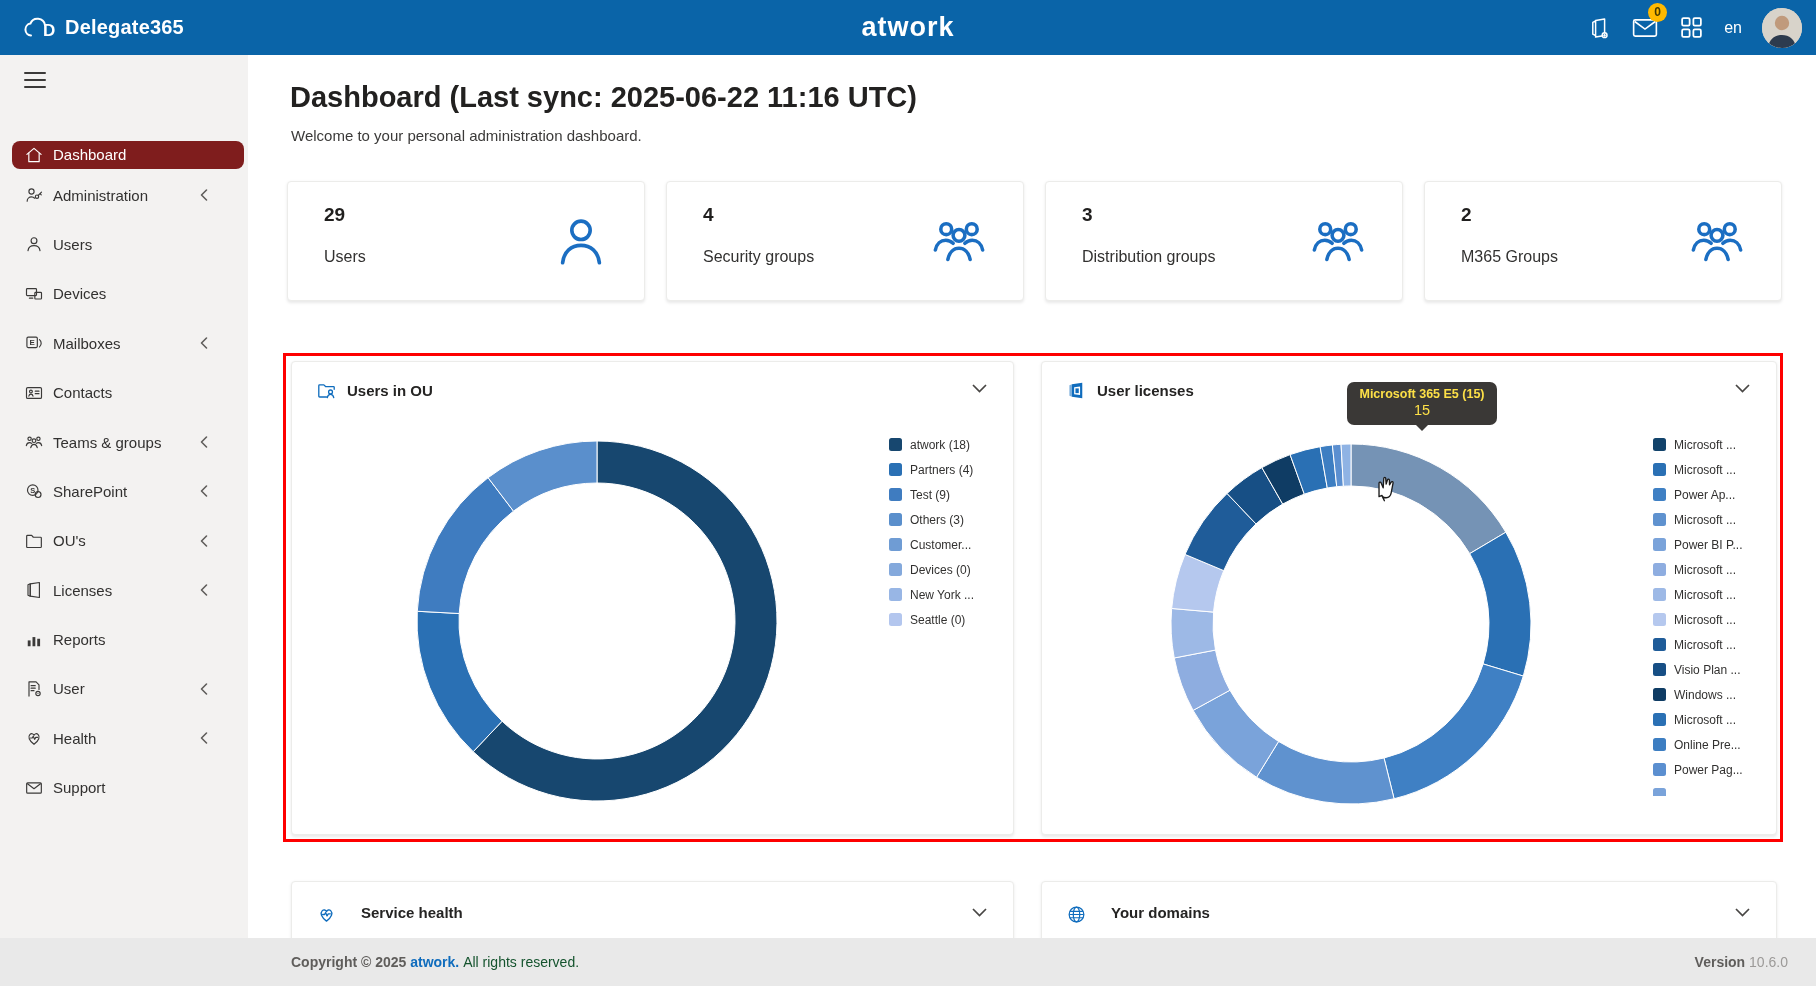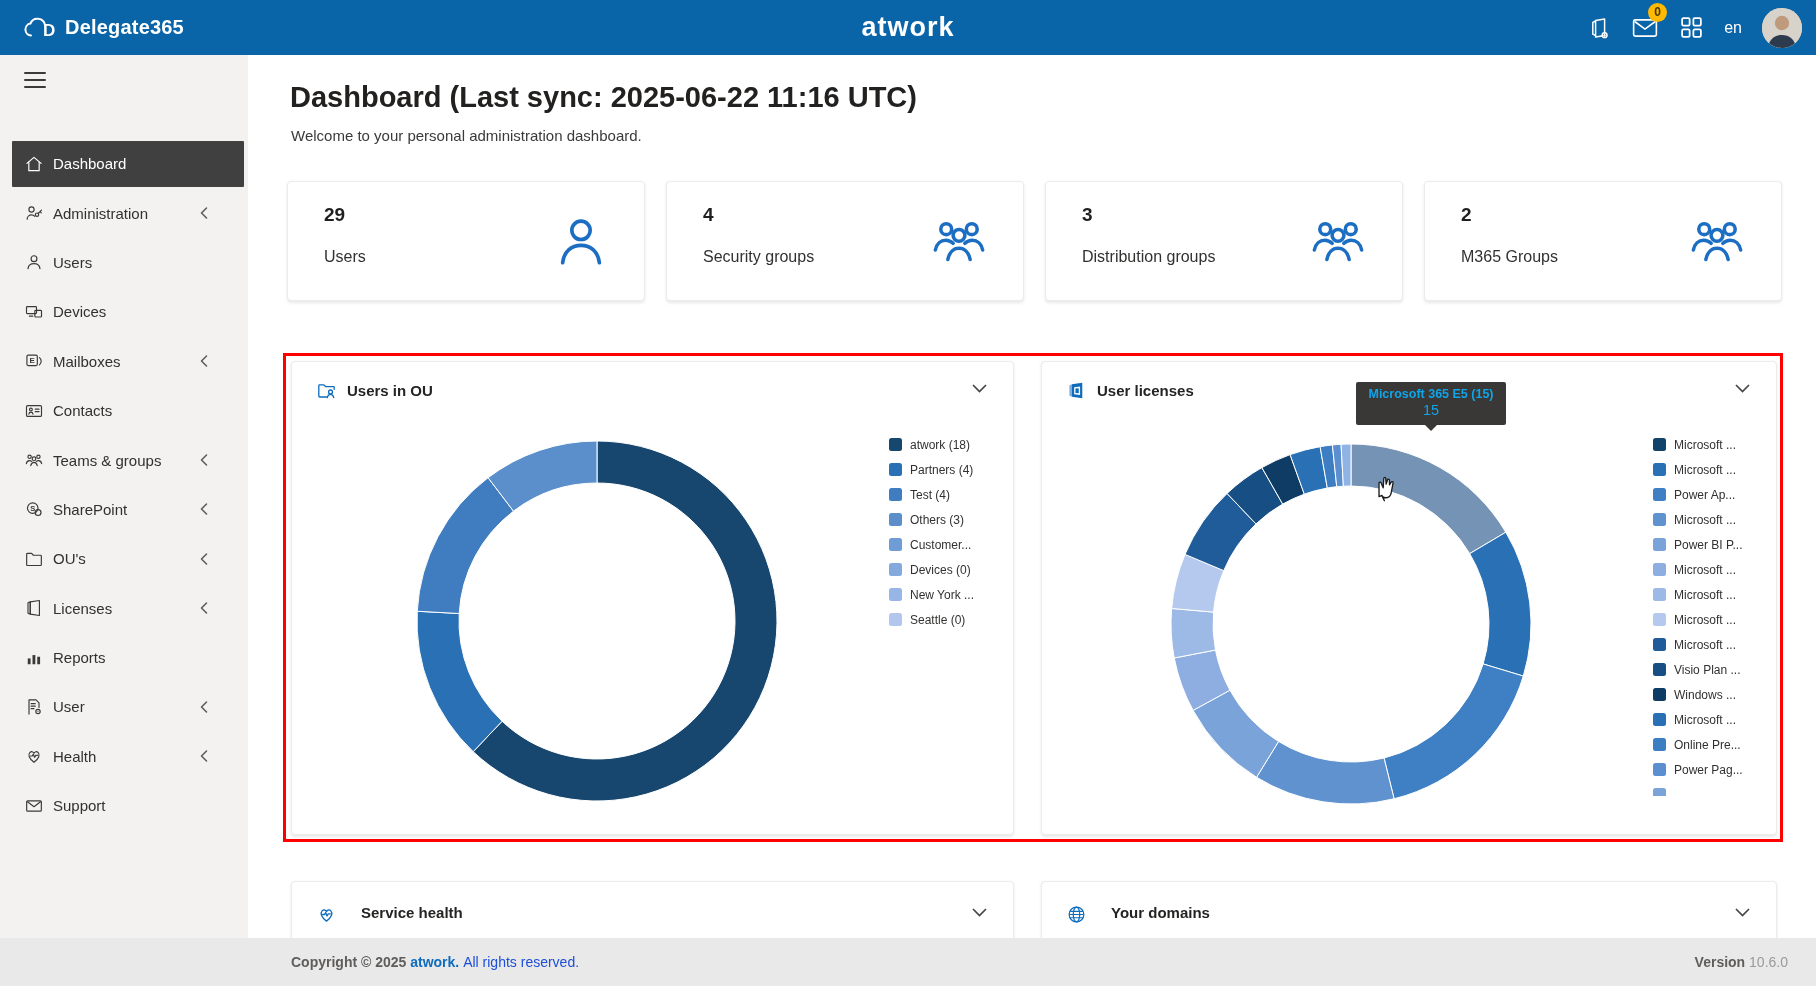--- a/index.html
+++ b/index.html
@@ -23,21 +23,21 @@
 
   
   .sidebar { position:absolute; left:0; top:55px; width:248px; height:883px; background:#f3f2f1; z-index:5; }
   .hamburger { position:absolute; left:24px; top:17px; width:22px; height:18px; cursor:pointer; }
   .hamburger div { height:2px; background:#3b3a39; margin-bottom:5px; border-radius:1px; }
   .nav { position:absolute; left:0; top:84px; width:248px; }
   .side-item { height:49.4px; display:flex; align-items:center; padding-left:24px;
     color:#323130; font-size:15px; position:relative; cursor:pointer; }
   .side-item .s-ico { width:20px; height:20px; margin-right:9px; color:#3b3a39; flex:0 0 auto; display:flex; }
   .side-item .s-chev { position:absolute; right:40px; top:50%; transform:translateY(-50%); color:#605e5c; display:flex; }
-  .side-item.active { background:#404040; color:#fff; border-radius:1px; height:46px;
+  .side-item.active { background:#7f1d1d; color:#fff; border-radius:8px; height:28px;
     margin:1.7px 4px 1.7px 12px; padding-left:12px; }
   .side-item.active .s-ico { color:#fff; }
 
   
   .content { position:absolute; left:248px; top:55px; width:1568px; height:938px; background:#fff; }
   .page-title { position:absolute; left:42px; top:26px; font-size:29px; font-weight:bold; color:#222120; }
   .page-sub { position:absolute; left:43px; top:72px; font-size:15px; color:#3b3a39; }
 
   .card { background:#fff; border:1px solid #ececea; border-radius:4px;
     box-shadow:0 1.2px 3.2px rgba(0,0,0,.09); position:absolute; }
@@ -57,41 +57,41 @@
   .head-ic { width:21px; height:21px; color:#0f6cbd; display:flex; }
   .card-chev { position:absolute; right:26px; top:22px; color:#484644; cursor:pointer; display:flex; }
 
   .donut-wrap { position:absolute; width:380px; height:380px; }
   .legend { position:absolute; top:70px; }
   .legend-item { display:flex; align-items:center; height:25px; cursor:pointer; }
   .legend-item .sw { width:13px; height:13px; border-radius:2.5px; margin-right:8px; flex:0 0 auto; }
   .legend-item .lt { font-size:12px; color:#323130; white-space:nowrap; }
   .legend-partial { width:13px; height:8px; border-radius:2.5px 2.5px 0 0; margin-top:6px; }
 
-  .tooltip { position:absolute; left:314px; top:20px; min-width:150px; background:#3a3836; color:#0ea5e9;
-    border-radius:2px; padding:5px 12px 7px; text-align:center; z-index:12; }
+  .tooltip { position:absolute; left:305px; top:20px; min-width:150px; background:#3a3836; color:#fde047;
+    border-radius:7px; padding:5px 12px 7px; text-align:center; z-index:12; }
   .tooltip .t1 { font-size:12.5px; font-weight:bold; white-space:nowrap; }
   .tooltip .t2 { font-size:14.5px; margin-top:1px; }
   .tooltip .caret { position:absolute; left:50%; bottom:-6px; margin-left:-6px; width:0; height:0;
     border-left:6px solid transparent; border-right:6px solid transparent; border-top:6px solid #3a3836; }
   .cursor { position:absolute; z-index:13; pointer-events:none; }
 
   .mini-card { top:826px; height:90px; }
   #card-health { left:43px; width:723px; }
   #card-domains { left:793px; width:736px; }
   .mini-head { position:absolute; left:24px; top:22px; display:flex; align-items:flex-start; gap:24px; }
   .mini-chev { position:absolute; right:26px; top:26px; color:#484644; cursor:pointer; display:flex; }
 
   
   .footer { position:absolute; left:0; top:938px; width:1816px; height:48px; background:#e9e9e9;
     z-index:20; display:flex; align-items:center; font-size:14px; }
   .foot-left { margin-left:291px; color:#5f5d5b; }
   .foot-left b { font-weight:bold; }
   .foot-left .atw { color:#0f6cbd; font-weight:bold; }
-  .foot-left .rest { color:#1d4ed8; }
+  .foot-left .rest { color:#14532d; }
   .foot-right { margin-left:auto; margin-right:28px; }
   .foot-right b { color:#5f5d5b; }
   .foot-right span { color:#9c9a98; }
   svg { display:block; }
 </style>
 </head>
 <body>
 
 <div class="topbar">
   <div class="brand">
@@ -405,21 +405,21 @@
         <div class="legend-item">
           <span class="sw" style="background:#17476f"></span>
           <span class="lt">atwork (18)</span>
         </div>
         <div class="legend-item">
           <span class="sw" style="background:#2a70b4"></span>
           <span class="lt">Partners (4)</span>
         </div>
         <div class="legend-item">
           <span class="sw" style="background:#3f7cc0"></span>
-          <span class="lt">Test (4)</span>
+          <span class="lt">Test (9)</span>
         </div>
         <div class="legend-item">
           <span class="sw" style="background:#5a8fcc"></span>
           <span class="lt">Others (3)</span>
         </div>
         <div class="legend-item">
           <span class="sw" style="background:#6f9cd4"></span>
           <span class="lt">Customer...</span>
         </div>
         <div class="legend-item">

